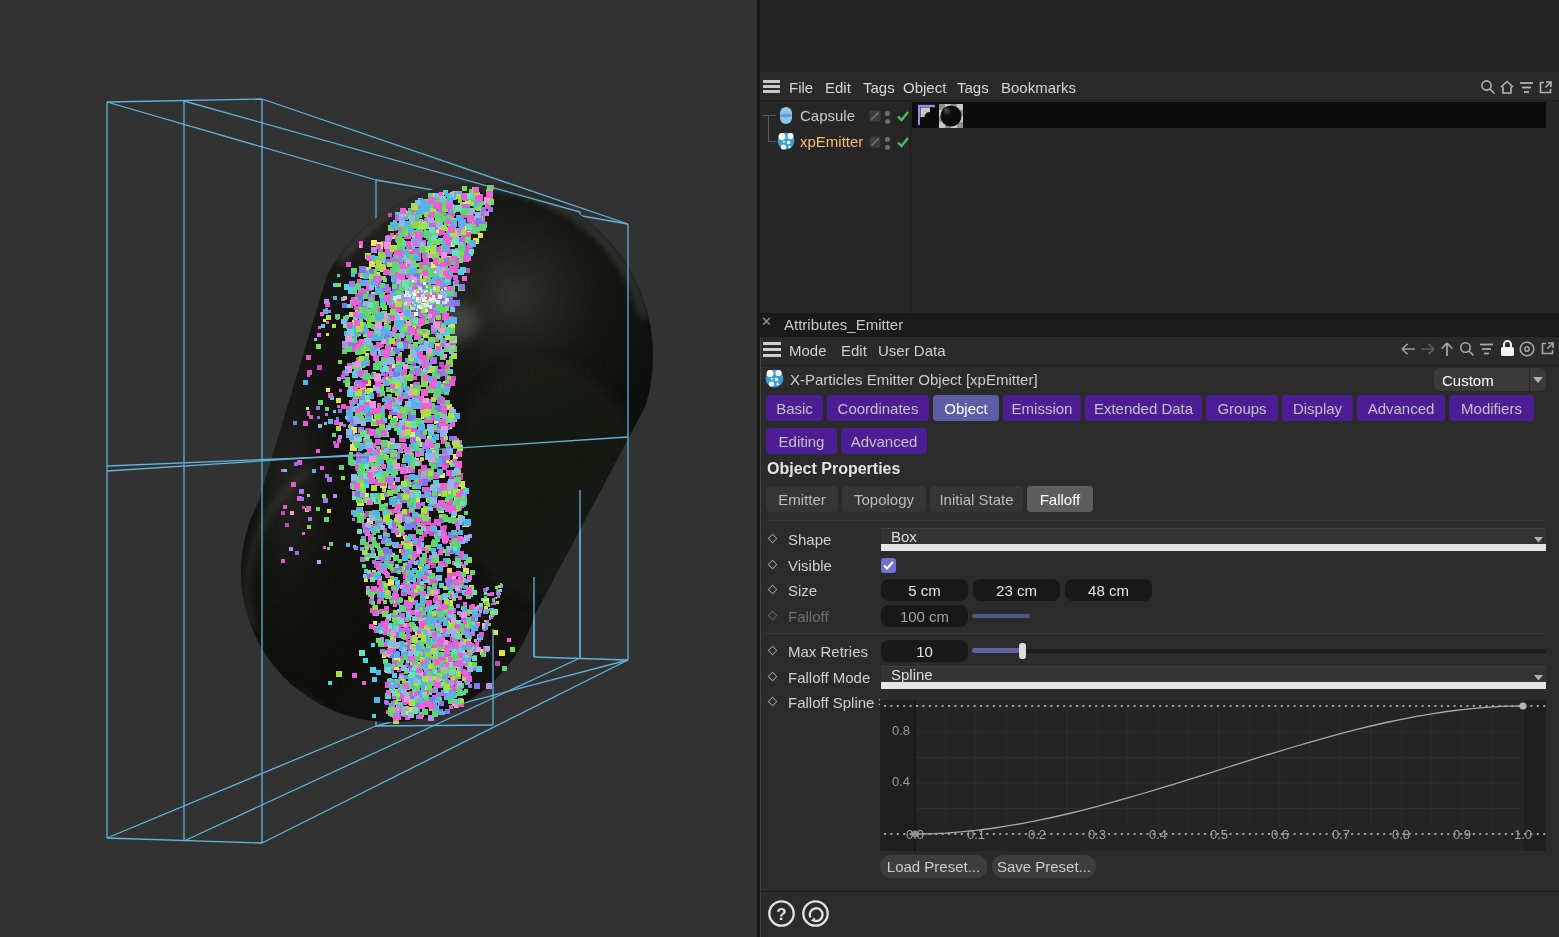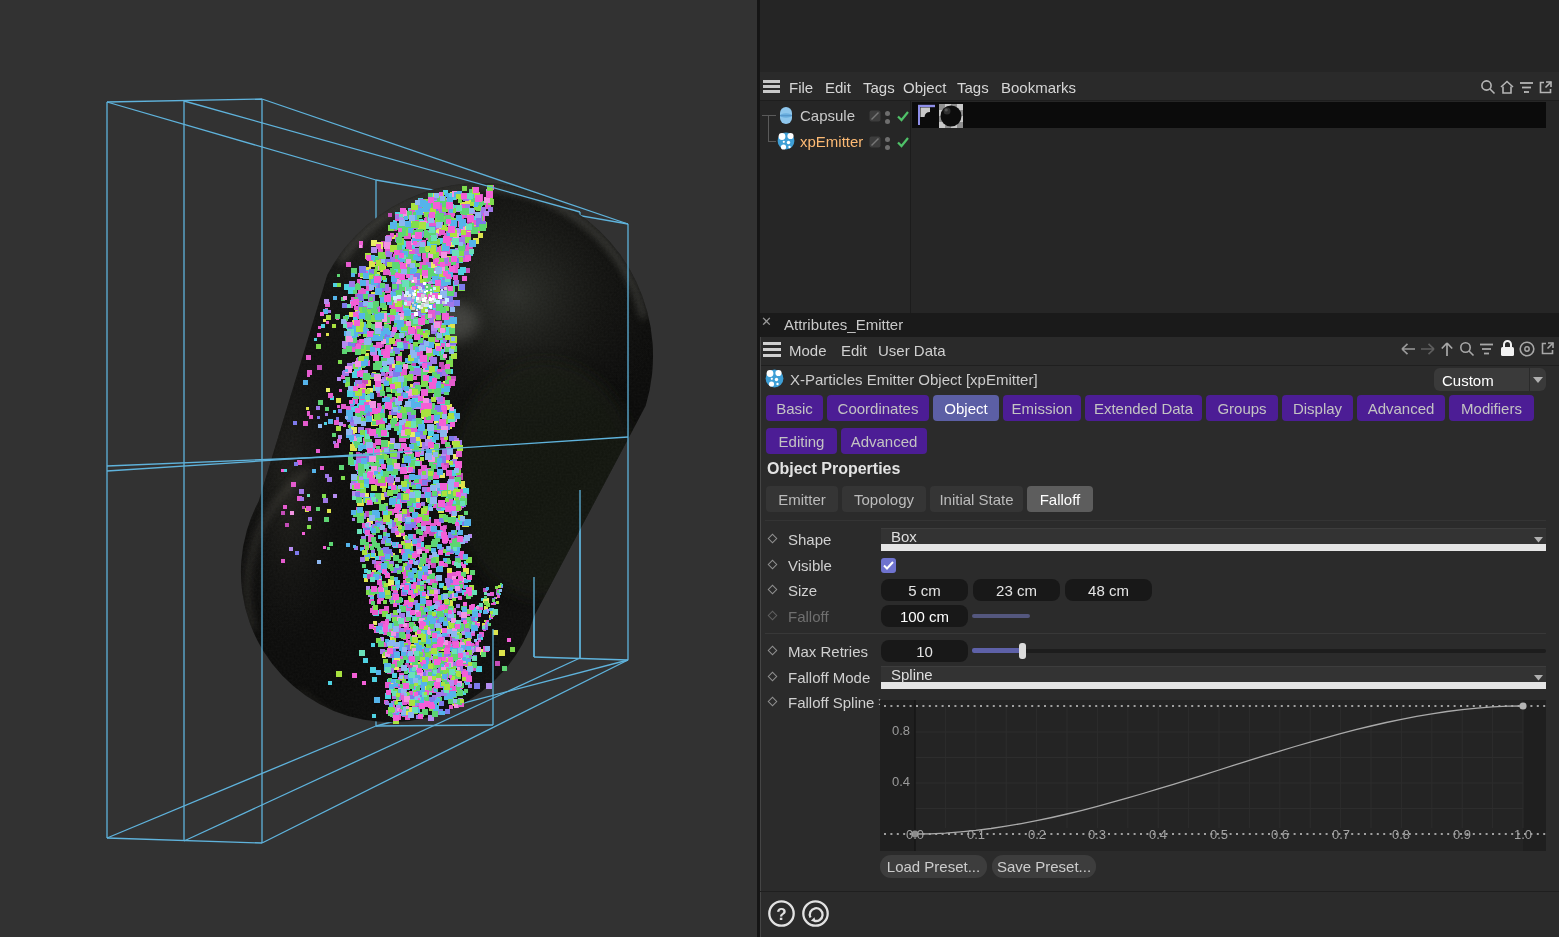--- a/index.html
+++ b/index.html
@@ -297,21 +297,21 @@
 <svg class="abs" style="left:883px;top:561px" width="11" height="9">
       <path d="M1 4.5 L4 7.5 L10 1" fill="none" stroke="#fff" stroke-width="2"></path>
     </svg>
 <div class="dia" style="left:769px;top:586px;border-color:#909090"></div>
 <div class="txt" style="left:788px;top:582px">Size</div>
 <div class="field" style="left:881px;top:579px;width:87px">5 cm</div>
 <div class="field" style="left:973px;top:579px;width:87px">23 cm</div>
 <div class="field" style="left:1065px;top:579px;width:87px">48 cm</div>
 <div class="dia" style="left:769px;top:612px;border-color:#606060"></div>
 <div class="txt" style="left:788px;top:608px;color:#6f6f6f">Falloff</div>
-<div class="field" style="left:881px;top:605px;width:87px;color:#ffffff">100 cm</div>
+<div class="field" style="left:881px;top:605px;width:87px;color:#a3a3a3">100 cm</div>
 <div class="abs" style="left:972px;top:614px;width:58px;height:4px;background:#54577e;border-radius:2px"></div>
 <div class="hline" style="left:765px;top:633px;width:781px;background:#383838"></div>
 <div class="dia" style="left:769px;top:647px;border-color:#909090"></div>
 <div class="txt" style="left:788px;top:643px">Max Retries</div>
 <div class="field" style="left:881px;top:640px;width:87px">10</div>
 <div class="abs" style="left:972px;top:649px;width:574px;height:4px;background:#1d1d1d;border-radius:2px"></div>
 <div class="abs" style="left:972px;top:648px;width:50px;height:5px;background:#5e61a8;border-radius:2px"></div>
 <div class="abs" style="left:1019px;top:643px;width:7px;height:16px;background:#dcdcdc;border-radius:3px"></div>
 <div class="dia" style="left:769px;top:673px;border-color:#909090"></div>
 <div class="txt" style="left:788px;top:669px">Falloff Mode</div>

